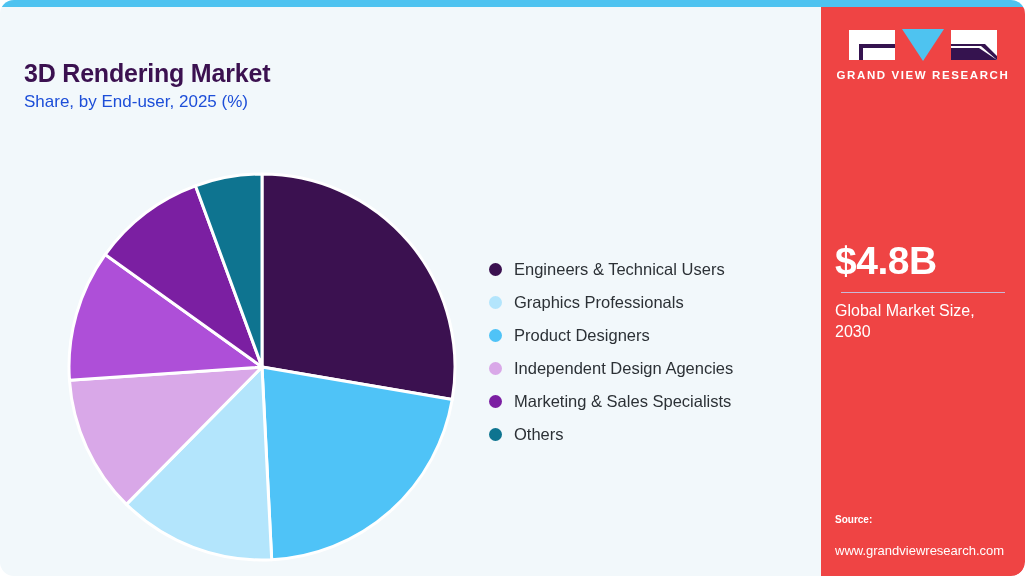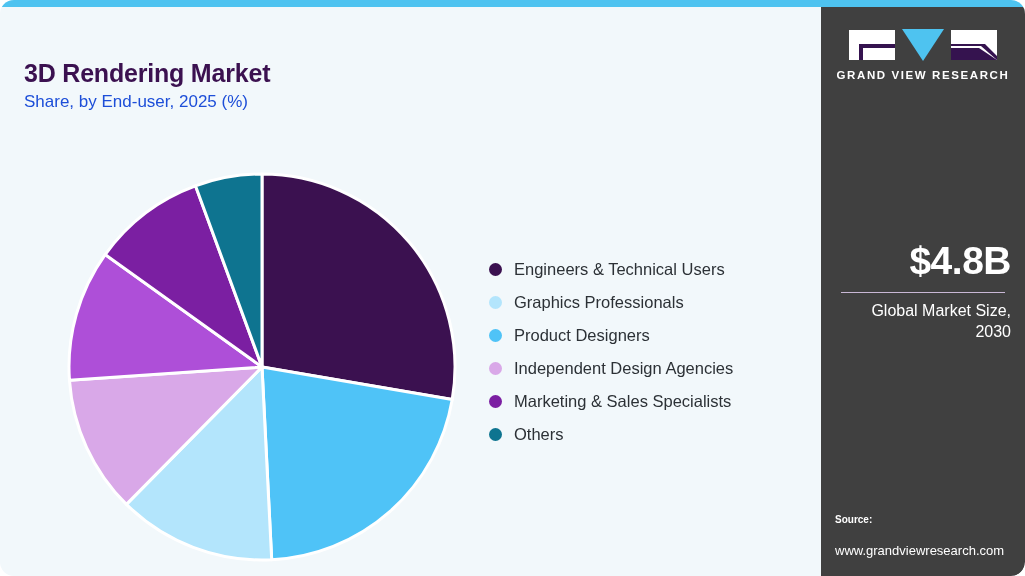--- a/index.html
+++ b/index.html
@@ -23,28 +23,28 @@
   .pie-wrap svg{display:block;}
 
   
   .legend{position:absolute;left:489px;top:218px;}
   .legend-row{display:flex;align-items:center;height:33px;}
   .legend-dot{width:13px;height:13px;border-radius:50%;flex:0 0 auto;margin-right:12px;}
   .legend-label{font-size:16.5px;color:#2c3136;white-space:nowrap;}
 
   
   .right-pane{position:absolute;right:0;top:7px;width:204px;height:569px;
-        background:#404040;border-bottom-right-radius:14px;}
+        background:#ef4444;border-bottom-right-radius:14px;}
 
   .logo{position:absolute;left:0;right:0;top:22px;text-align:center;}
   .logo-marks{display:flex;justify-content:center;align-items:center;gap:7px;height:32px;}
   .logo-word{margin-top:8px;font-size:11.5px;font-weight:bold;color:#ffffff;
         letter-spacing:1.6px;}
 
-  .stat{position:absolute;left:14px;right:14px;top:232px;text-align:right;}
+  .stat{position:absolute;left:14px;right:14px;top:232px;text-align:left;}
   .stat-value{font-size:39px;font-weight:bold;color:#ffffff;letter-spacing:-0.5px;}
   .stat-rule{height:1px;background:#c9b8d6;margin:9px 6px 8px 6px;}
   .stat-caption{font-size:16px;color:#ffffff;line-height:1.3;}
 
   .source{position:absolute;left:14px;right:10px;bottom:18px;color:#ffffff;}
   .source-label{font-size:10px;font-weight:bold;}
   .source-url{font-size:13px;margin-top:18px;}
 </style>
 </head>
 <body>

